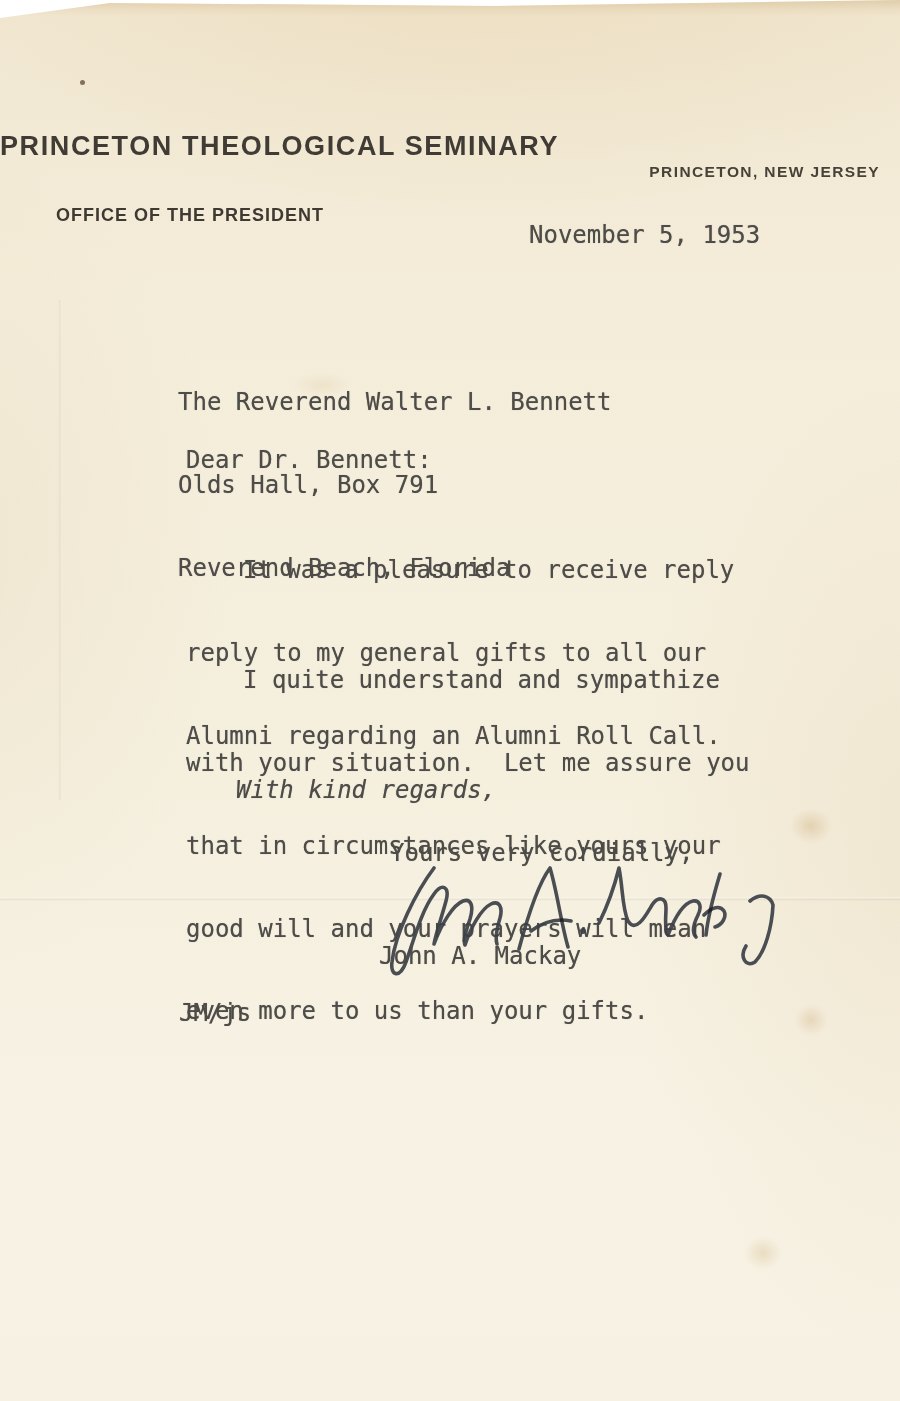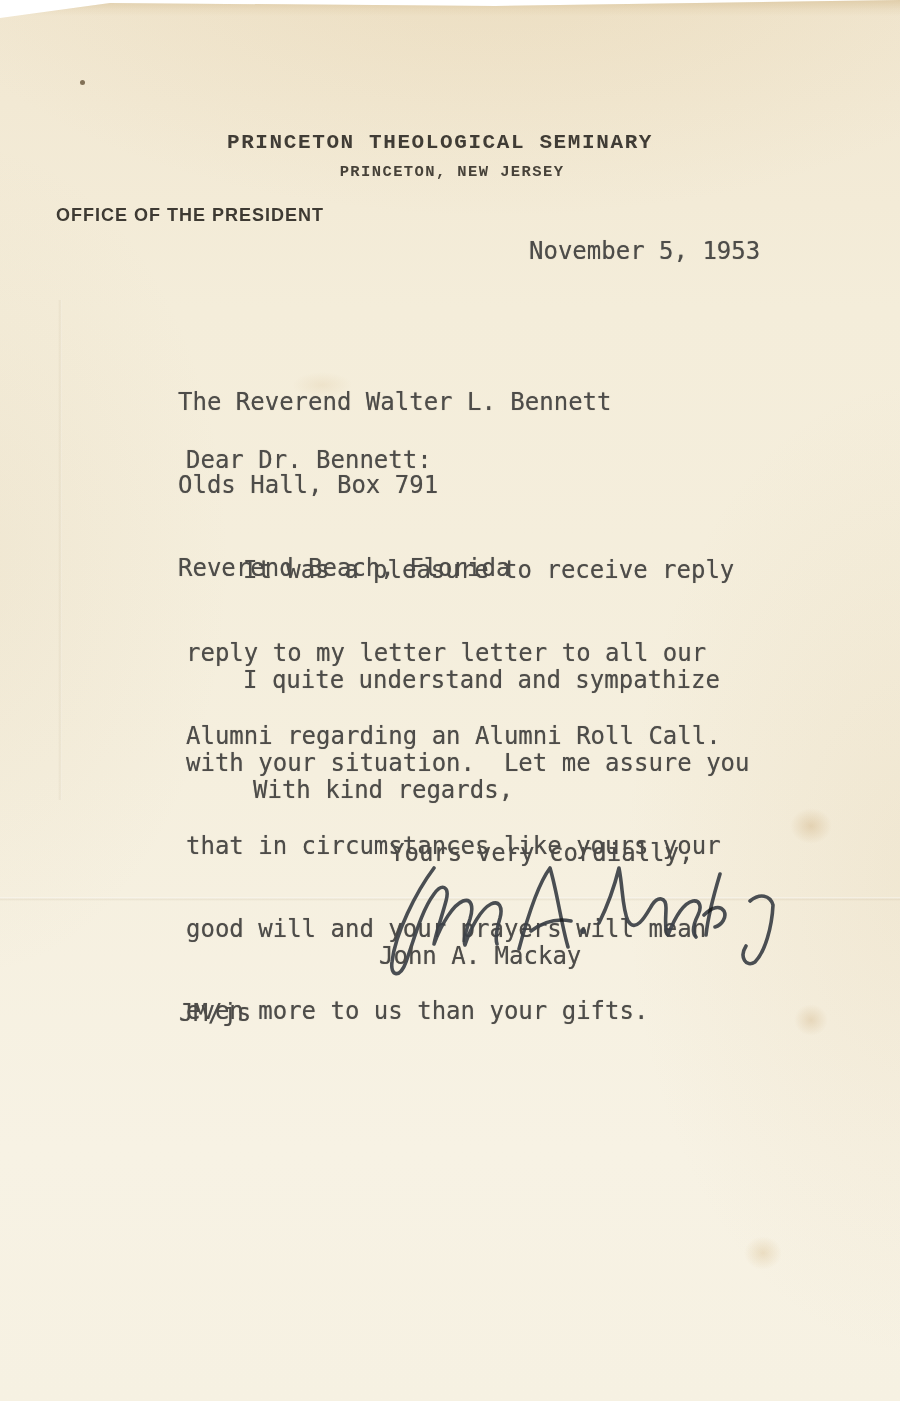--- a/index.html
+++ b/index.html
@@ -69,57 +69,55 @@
   .lh {
     position: absolute;
     font-family: "Liberation Sans", sans-serif;
     font-weight: 700;
     color: #403c35;
     white-space: pre;
   }
   .lh-org {
     left: 0; top: 131px;
     width: 880px;
-    text-align: center;
-    font-size: 21px;
+    text-align: left;
+    font-size: 27px;
     letter-spacing: 1.6px;
-    font-family: Liberation Mono, monospace;
   }
   .lh-loc {
-    left: 12px; top: 163px;
+    left: 0; top: 163px;
     width: 880px;
-    text-align: center;
+    text-align: right;
     font-size: 15.5px;
     letter-spacing: 1.4px;
     color: #474239;
-    font-family: Liberation Mono, monospace;
   }
   .lh-office {
     left: 56px; top: 205px;
     font-size: 18px;
     letter-spacing: 1.0px;
     color: #3e3a33;
   }
 
   
   .typed {
     position: absolute;
     font-family: "DejaVu Sans Mono", monospace;
     font-size: 24px;
     line-height: 27.6px;
     color: #4d4c49;
     white-space: pre;
     text-shadow: 0 0 0.7px rgba(66,62,56,0.55);
   }
-  .t-date { left: 529px; top: 238px; }
+  .t-date { left: 529px; top: 222px; }
   .t-address { left: 178px; top: 334px; }
   .t-salutation { left: 186px; top: 447px; }
   .t-para1 { left: 186px; top: 502px; }
   .t-para2 { left: 186px; top: 612px; }
-  .t-regards { left: 253px; top: 777px; }
+  .t-regards { left: 236px; top: 777px; font-style: italic; }
   .t-closing { left: 390px; top: 840px; }
   .t-signname { left: 379px; top: 943px; }
   .t-initials { left: 179px; top: 1000px; }
   .indent { padding-left: 57px; }
 
   
   .sig {
     position: absolute;
     left: 370px; top: 856px;
     width: 424px; height: 132px;
@@ -149,21 +147,21 @@
     <div class="typed t-address">
       <div>The Reverend Walter L. Bennett</div>
       <div>Olds Hall, Box 791</div>
       <div>Reverend Beach, Florida</div>
     </div>
 
     <div class="typed t-salutation">Dear Dr. Bennett:</div>
 
     <div class="typed t-para1">
       <div class="indent">It was a pleasure to receive reply</div>
-      <div>reply to my letter letter to all our</div>
+      <div>reply to my general gifts to all our</div>
       <div>Alumni regarding an Alumni Roll Call.</div>
     </div>
 
     <div class="typed t-para2">
       <div class="indent">I quite understand and sympathize</div>
       <div>with your situation.  Let me assure you</div>
       <div>that in circumstances like yours your</div>
       <div>good will and your prayers will mean</div>
       <div>even more to us than your gifts.</div>
     </div>

